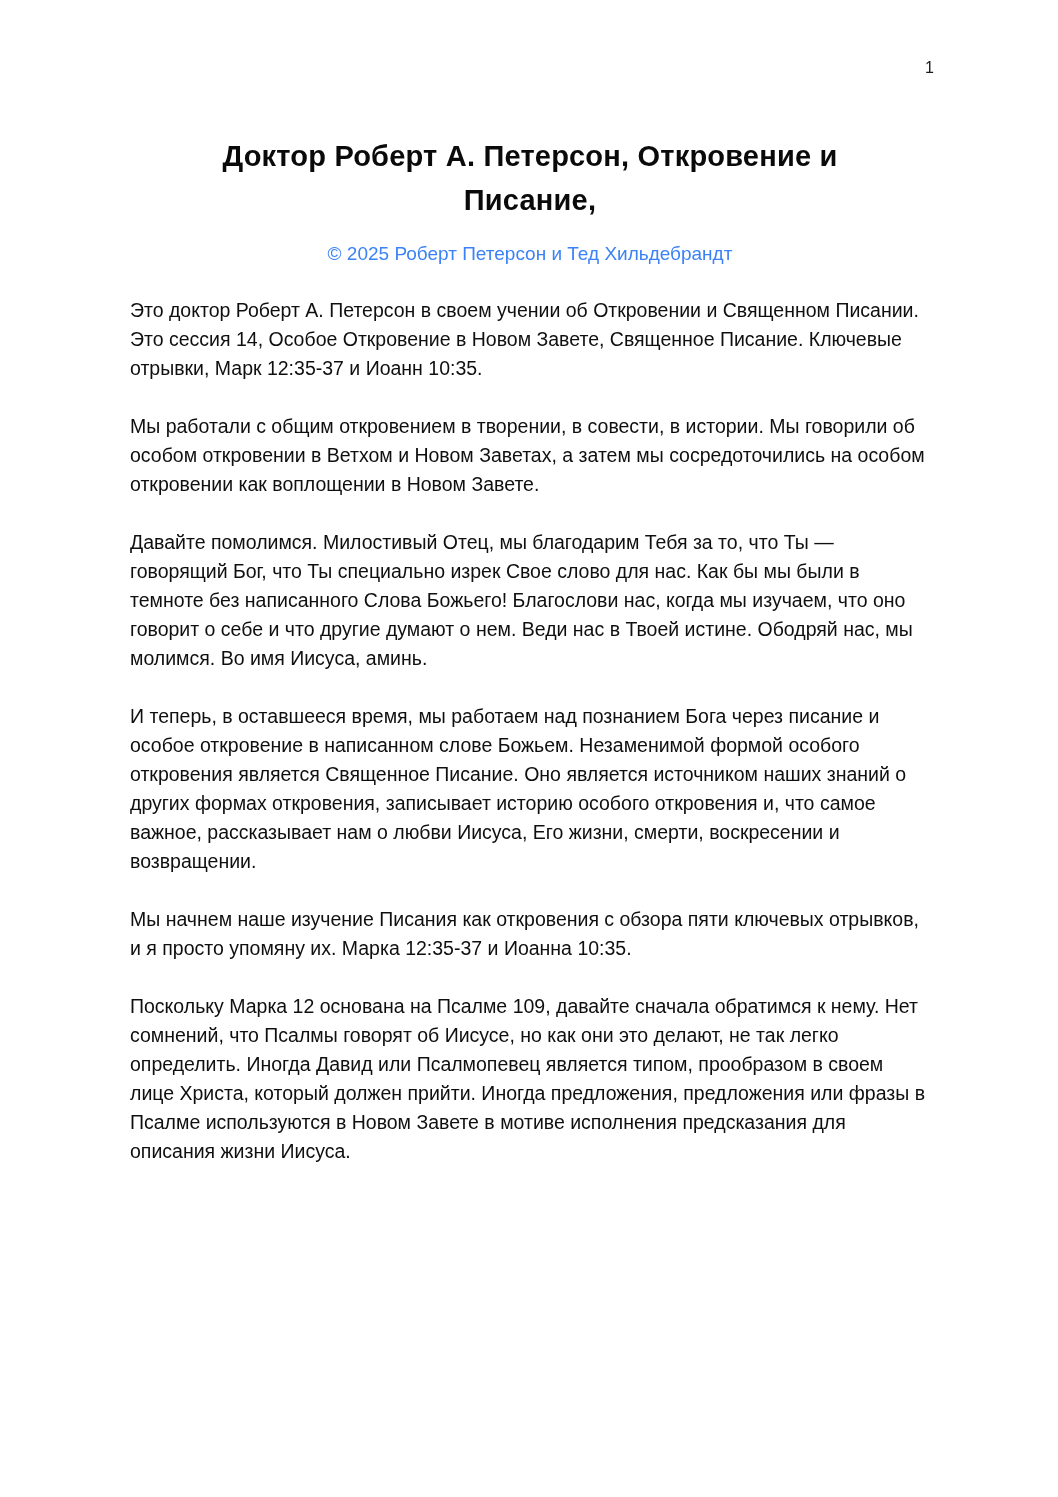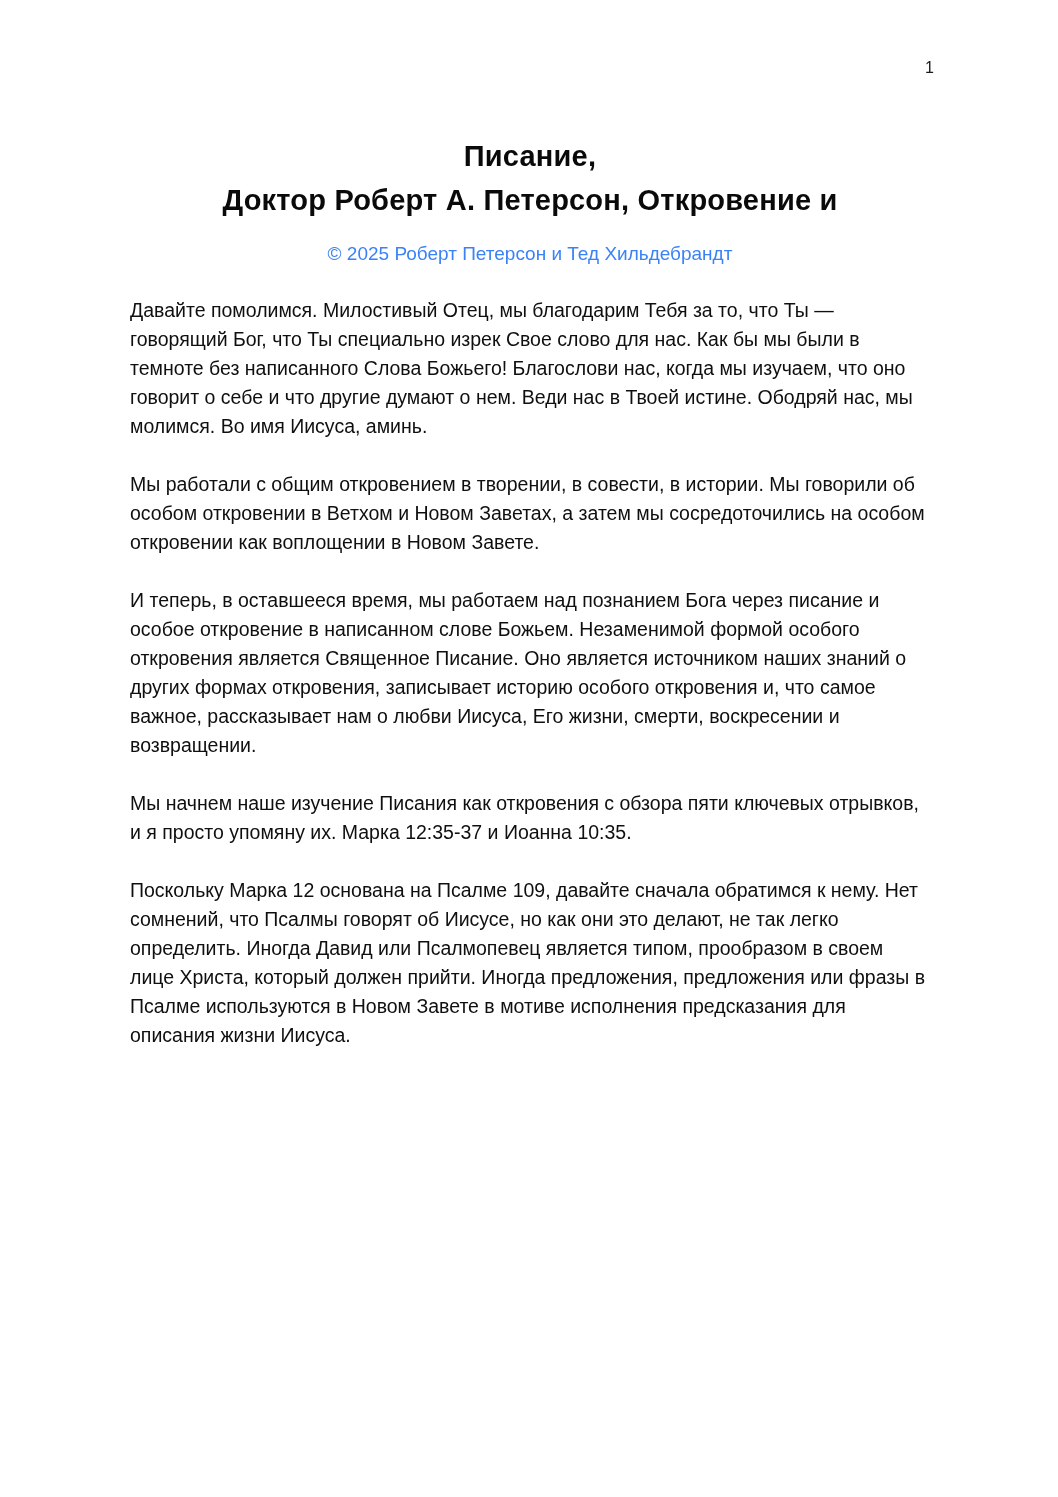--- a/index.html
+++ b/index.html
@@ -54,27 +54,28 @@
   }
 </style>
 </head>
 <body>
 
 <div class="page-number">1</div>
 
 <div class="content">
 
   <h1 class="title-block">
+    <div>Доктор Роберт А. Петерсон, Откровение и</div>
     <div>Писание,</div>
-    <div>Доктор Роберт А. Петерсон, Откровение и</div>
   </h1>
 
   <div class="copyright-line">© 2025 Роберт Петерсон и Тед Хильдебрандт</div>
 
   <div class="doc-body">
+    <p>Это доктор Роберт А. Петерсон в своем учении об Откровении и Священном Писании. Это сессия 14, Особое Откровение в Новом Завете, Священное Писание. Ключевые отрывки, Марк 12:35-37 и Иоанн 10:35.</p>
+    <p>Мы работали с общим откровением в творении, в совести, в истории. Мы говорили об особом откровении в Ветхом и Новом Заветах, а затем мы сосредоточились на особом откровении как воплощении в Новом Завете.</p>
     <p>Давайте помолимся. Милостивый Отец, мы благодарим Тебя за то, что Ты — говорящий Бог, что Ты специально изрек Свое слово для нас. Как бы мы были в темноте без написанного Слова Божьего! Благослови нас, когда мы изучаем, что оно говорит о себе и что другие думают о нем. Веди нас в Твоей истине. Ободряй нас, мы молимся. Во имя Иисуса, аминь.</p>
-    <p>Мы работали с общим откровением в творении, в совести, в истории. Мы говорили об особом откровении в Ветхом и Новом Заветах, а затем мы сосредоточились на особом откровении как воплощении в Новом Завете.</p>
     <p>И теперь, в оставшееся время, мы работаем над познанием Бога через писание и особое откровение в написанном слове Божьем. Незаменимой формой особого откровения является Священное Писание. Оно является источником наших знаний о других формах откровения, записывает историю особого откровения и, что самое важное, рассказывает нам о любви Иисуса, Его жизни, смерти, воскресении и возвращении.</p>
     <p>Мы начнем наше изучение Писания как откровения с обзора пяти ключевых отрывков, и я просто упомяну их. Марка 12:35-37 и Иоанна 10:35.</p>
     <p>Поскольку Марка 12 основана на Псалме 109, давайте сначала обратимся к нему. Нет сомнений, что Псалмы говорят об Иисусе, но как они это делают, не так легко определить. Иногда Давид или Псалмопевец является типом, прообразом в своем лице Христа, который должен прийти. Иногда предложения, предложения или фразы в Псалме используются в Новом Завете в мотиве исполнения предсказания для описания жизни Иисуса.</p>
   </div>
 
 </div>
 
 </body></html>

